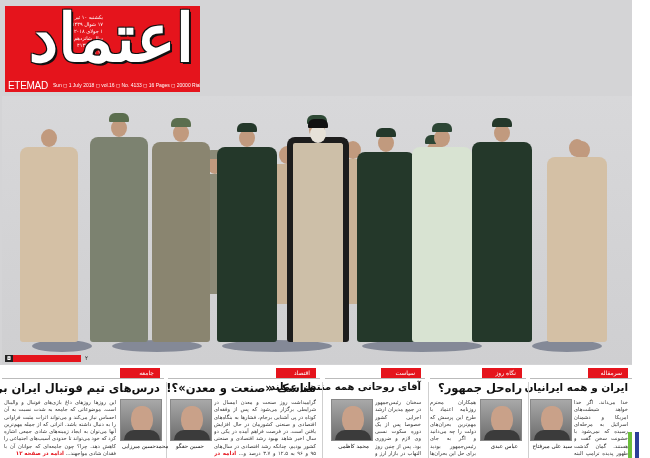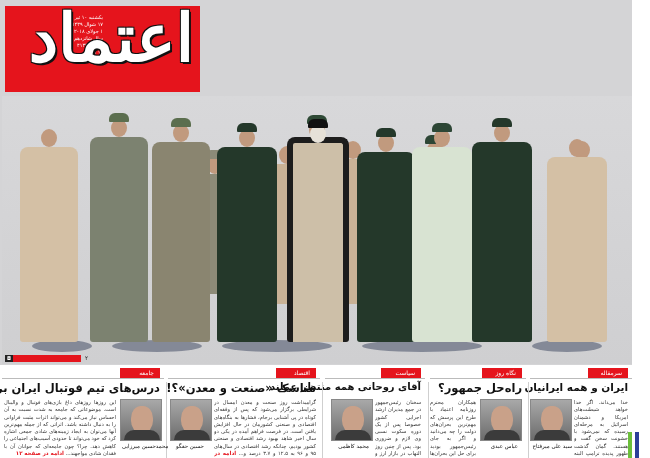--- a/index.html
+++ b/index.html
@@ -67,20 +67,24 @@
     <div class="issue-info">
       <div>یکشنبه ۱۰ تیر ۱۳۹۷</div>
       <div>۱۷ شوال ۱۴۳۹</div>
       <div>۱ جولای ۲۰۱۸</div>
       <div>سال شانزدهم</div>
       <div>شماره ۴۱۳۳</div>
       <div>۱۶ صفحه</div>
       <div>۲۰۰۰ تومان</div>
     </div>
     <div class="logo-word">اعتماد</div>
+    <div class="masthead-footer">
+      <span class="brand-latin">ETEMAD</span>
+      <span class="masthead-meta">Sun ◻ 1  July 2018 ◻ vol.16 ◻ No. 4133 ◻ 16 Pages ◻ 20000 Rials</span>
+    </div>
   </div>
 
 
   <div class="photo">
 
     <div class="shadow" style="left:30px;width:60px;"></div>
     <div class="shadow" style="left:110px;width:90px;"></div>
     <div class="shadow" style="left:220px;width:110px;"></div>
     <div class="shadow" style="left:360px;width:120px;"></div>
     <div class="shadow" style="left:530px;width:70px;"></div>

